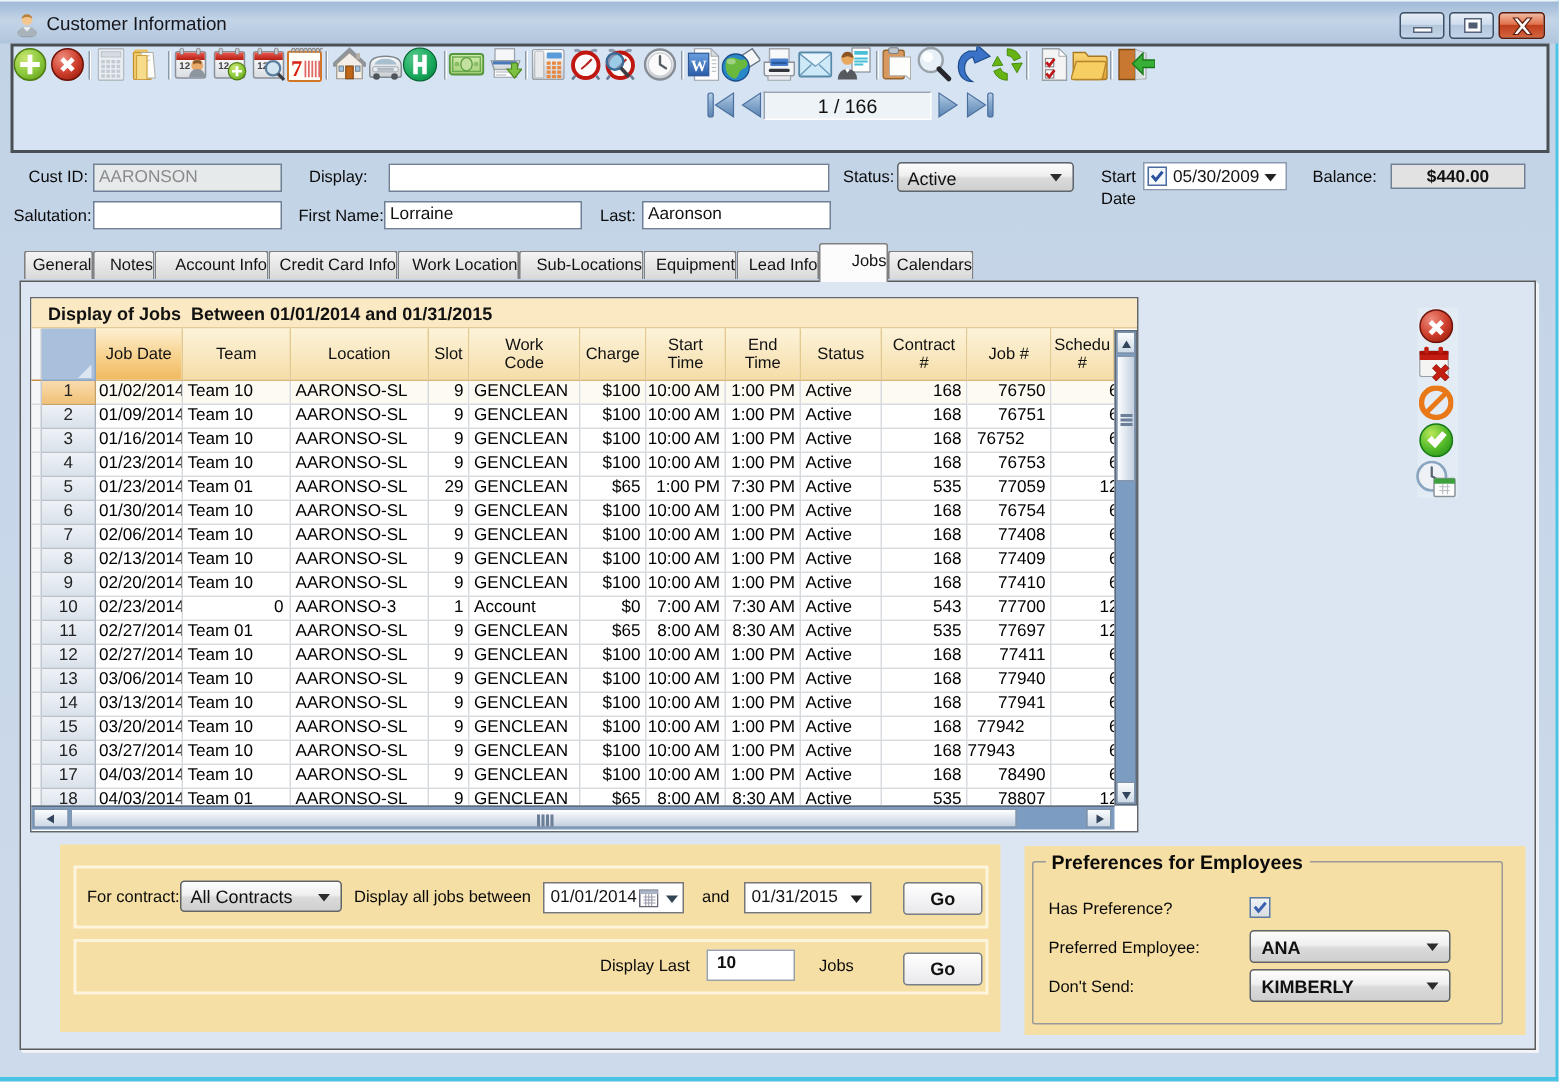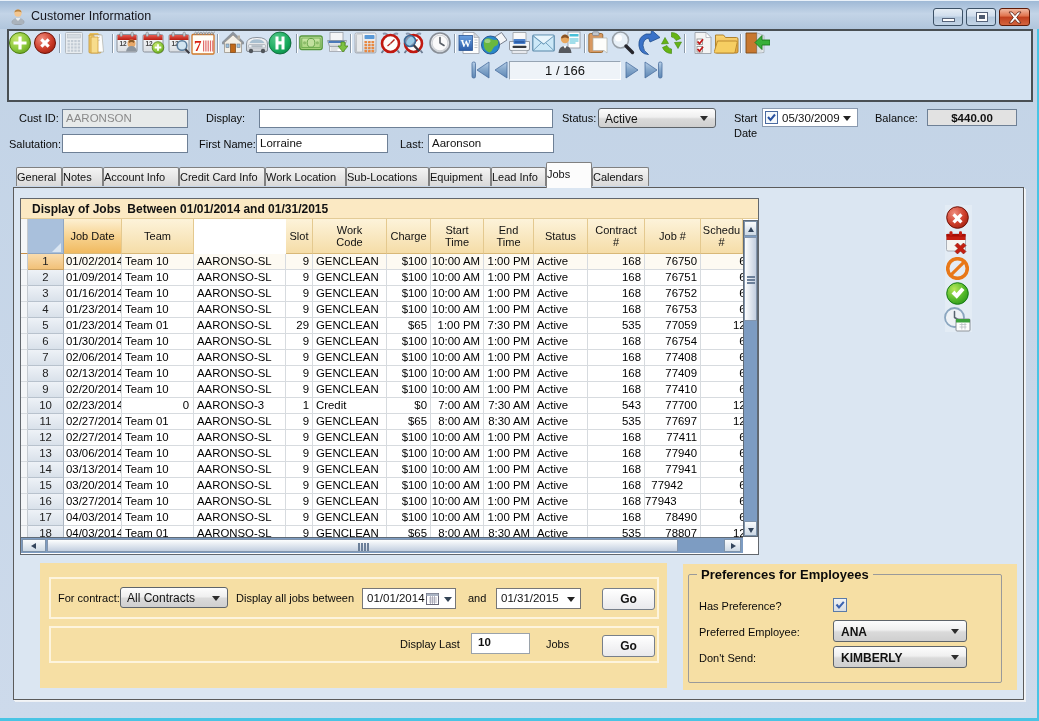--- a/index.html
+++ b/index.html
@@ -29,21 +29,21 @@
 .lbl { position:absolute; font-size:11px; color:#0a0a0a; white-space:nowrap; }
 .fld { position:absolute; background:#fff; border:1px solid #6e8096; font-size:11.5px; color:#111; padding:2px 3px; }
 .combo { position:absolute; border:1px solid #5e646a; border-radius:3px;
   background:linear-gradient(#fdfdfd,#efefef 45%,#dadada 55%,#cfcfcf);
   font-size:12px; color:#111; }
 .combo .ar { position:absolute; right:7px; top:50%; margin-top:-2px; width:0; height:0;
   border-left:4px solid transparent; border-right:4px solid transparent; border-top:5px solid #2c2c2c; }
 
 .tab { position:absolute; top:167px; height:19px; background:linear-gradient(#f4f4f4,#d9d9d9);
   border:1px solid #808080; border-bottom:none; border-radius:2px 2px 0 0;
-  font-size:11px; color:#111; text-align:left; line-height:18px; }
+  font-size:11px; color:#111; text-align:right; line-height:18px; }
 .tab.active { top:162px; height:26px; background:#fcfcfc; z-index:5; line-height:22px; }
 
 #page { position:absolute; left:13px; top:187px; width:1011px; height:513px;
   background:#dbe6f2; border:1px solid #5b5b5b; box-shadow:1px 1px 0 #f3f5f7, 2px 2px 0 #eef1f5; }
 
 #grid { position:absolute; left:20px; top:198px; width:739px; height:357px; border:1px solid #62676d; background:#fff; }
 #gcap { position:absolute; left:0; top:0; width:737px; height:20px; background:#fbe9c3; border-bottom:1px solid #e3cb97;
   font-size:12px; font-weight:bold; color:#111; line-height:20px; padding-left:11px; }
 #ghead { position:absolute; left:0; top:20px; width:722px; height:35px; }
 .hc { position:absolute; top:0; height:35px; background:linear-gradient(#fdf3da,#f5dda8);
@@ -441,20 +441,21 @@
 <div id="page"></div>
 <div id="grid">
   <div id="gcap">Display of Jobs&nbsp; Between 01/01/2014 and 01/31/2015</div>
   <div id="ghead">
 <div style="position:absolute; left:0; top:0; width:7px; height:35px; background:#f4f6f8; border-right:1px solid #c4cad0; border-bottom:1px solid #c89048;"></div>
 <div style="position:absolute; left:7px; top:0; width:36px; height:35px; background:#a9c0dc; border-right:1px solid #8fa6c2; border-bottom:1px solid #8fa6c2;">
         <span style="position:absolute; right:2px; bottom:1px; width:0; height:0; border-left:9px solid transparent; border-bottom:9px solid #dbe6f2;"></span>
       </div>
 <div class="hc sel" style="left:43px; width:58px;">Job Date</div>
 <div class="hc" style="left:101px; width:72px;">Team</div>
+<div class="hc" style="left:173px; width:92px;">Location</div>
 <div class="hc" style="left:265px; width:27px;">Slot</div>
 <div class="hc" style="left:292px; width:74px;">Work<br>Code</div>
 <div class="hc" style="left:366px; width:44px;">Charge</div>
 <div class="hc" style="left:410px; width:53px;">Start<br>Time</div>
 <div class="hc" style="left:463px; width:50px;">End<br>Time</div>
 <div class="hc" style="left:513px; width:54px;">Status</div>
 <div class="hc" style="left:567px; width:57px;">Contract<br>#</div>
 <div class="hc" style="left:624px; width:56px;">Job #</div>
 <div class="hc" style="left:680px; width:42px;">Schedu<br>#</div>
 </div>
@@ -501,21 +502,21 @@
         <div class="gc" style="left:43px; width:58px; padding-left:2px;">01/16/2014</div>
         <div class="gc" style="left:101px; width:72px; padding-left:3px;">Team 10</div>
         <div class="gc" style="left:173px; width:92px; padding-left:3px;">AARONSO-SL</div>
         <div class="gc" style="left:265px; width:27px; text-align:right; padding-right:3px;">9</div>
         <div class="gc" style="left:292px; width:74px; padding-left:3px;">GENCLEAN</div>
         <div class="gc" style="left:366px; width:44px; text-align:right; padding-right:3px;">$100</div>
         <div class="gc" style="left:410px; width:53px; text-align:right; padding-right:3px;">10:00 AM</div>
         <div class="gc" style="left:463px; width:50px; text-align:right; padding-right:3px;">1:00 PM</div>
         <div class="gc" style="left:513px; width:54px; padding-left:3px;">Active</div>
         <div class="gc" style="left:567px; width:57px; text-align:right; padding-right:3px;">168</div>
-        <div class="gc" style="left:624px; width:56px; text-align:right; padding-right:3px;">76752</div>
+        <div class="gc" style="left:624px; width:56px; text-align:right; padding-right:17px;">76752</div>
         <div class="gc" style="left:680px; width:42px; border-right:none;">
           <span style="position:absolute; right:-9px; top:0;">68</span>
         </div>
       </div>
 <div class="gr" style="top:48px;">
         <div class="gc" style="left:0; width:7px; background:#f4f6f8; border-right:1px solid #c4cad0;"></div>
         <div class="gc num" style="left:7px; width:36px;">4</div>
         <div class="gc" style="left:43px; width:58px; padding-left:2px;">01/23/2014</div>
         <div class="gc" style="left:101px; width:72px; padding-left:3px;">Team 10</div>
         <div class="gc" style="left:173px; width:92px; padding-left:3px;">AARONSO-SL</div>
@@ -621,21 +622,21 @@
           <span style="position:absolute; right:-9px; top:0;">68</span>
         </div>
       </div>
 <div class="gr" style="top:144px;">
         <div class="gc" style="left:0; width:7px; background:#f4f6f8; border-right:1px solid #c4cad0;"></div>
         <div class="gc num" style="left:7px; width:36px;">10</div>
         <div class="gc" style="left:43px; width:58px; padding-left:2px;">02/23/2014</div>
         <div class="gc" style="left:101px; width:72px; text-align:right; padding-right:4px;">0</div>
         <div class="gc" style="left:173px; width:92px; padding-left:3px;">AARONSO-3</div>
         <div class="gc" style="left:265px; width:27px; text-align:right; padding-right:3px;">1</div>
-        <div class="gc" style="left:292px; width:74px; padding-left:3px;">Credit</div>
+        <div class="gc" style="left:292px; width:74px; padding-left:3px;">Account</div>
         <div class="gc" style="left:366px; width:44px; text-align:right; padding-right:3px;">$0</div>
         <div class="gc" style="left:410px; width:53px; text-align:right; padding-right:3px;">7:00 AM</div>
         <div class="gc" style="left:463px; width:50px; text-align:right; padding-right:3px;">7:30 AM</div>
         <div class="gc" style="left:513px; width:54px; padding-left:3px;">Active</div>
         <div class="gc" style="left:567px; width:57px; text-align:right; padding-right:3px;">543</div>
         <div class="gc" style="left:624px; width:56px; text-align:right; padding-right:3px;">77700</div>
         <div class="gc" style="left:680px; width:42px; border-right:none;">
           <span style="position:absolute; right:-9px; top:0;">124</span>
         </div>
       </div>

